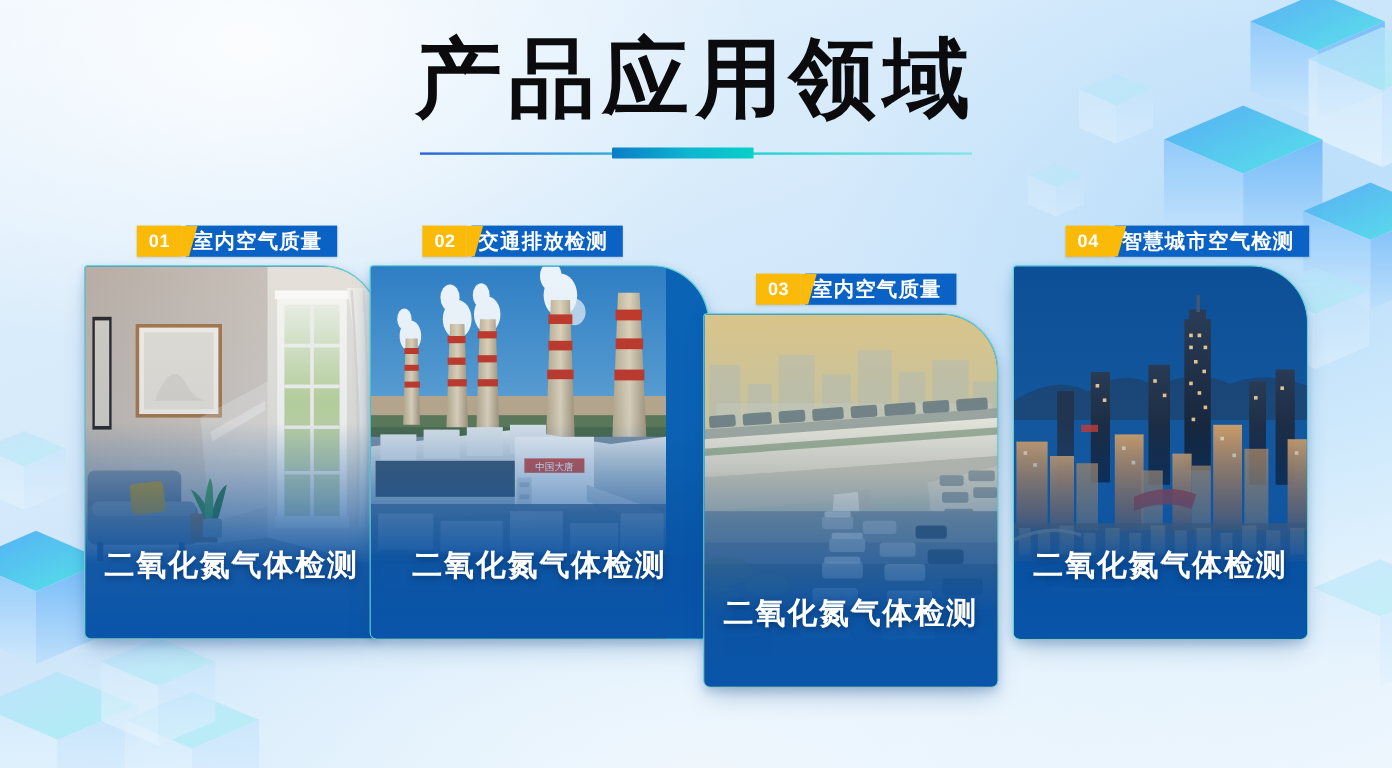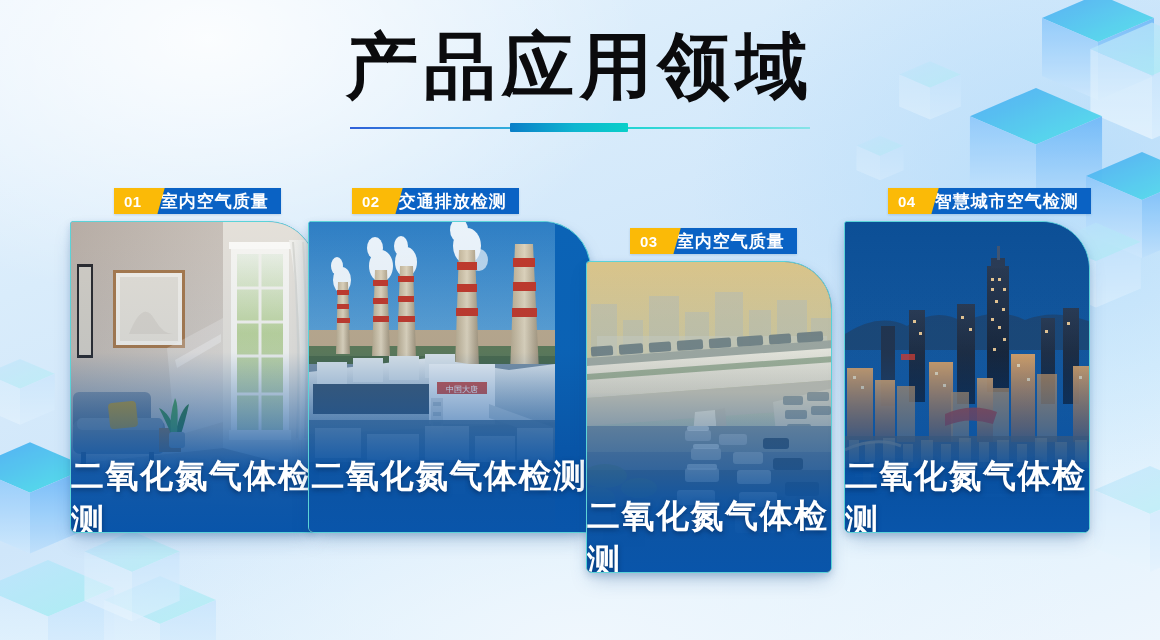--- a/index.html
+++ b/index.html
@@ -92,21 +92,21 @@
       rgba(10,78,150,0) 0%,
       rgba(10,78,150,.06) 42%,
       rgba(9,80,160,.55) 66%,
       rgba(8,82,165,.93) 80%,
       rgba(9,85,170,1) 100%);
   }
   .caption{
     position:absolute; left:0; right:0; bottom:0; height:86px;
     display:flex; align-items:flex-start; justify-content:center;
     padding-top:8px;
-    color:#ffffff; font-size:33px; font-weight:700; letter-spacing:1.5px;
+    color:#ffffff; font-size:25px; font-weight:700; letter-spacing:1.5px;
     text-shadow:0 2px 5px rgba(0,30,70,.55);
     font-family:"Liberation Sans","DejaVu Sans",sans-serif;
   }
 </style>
 </head>
 <body>
 
 <div id="stage">
   <div class="bgwash"></div>
 

